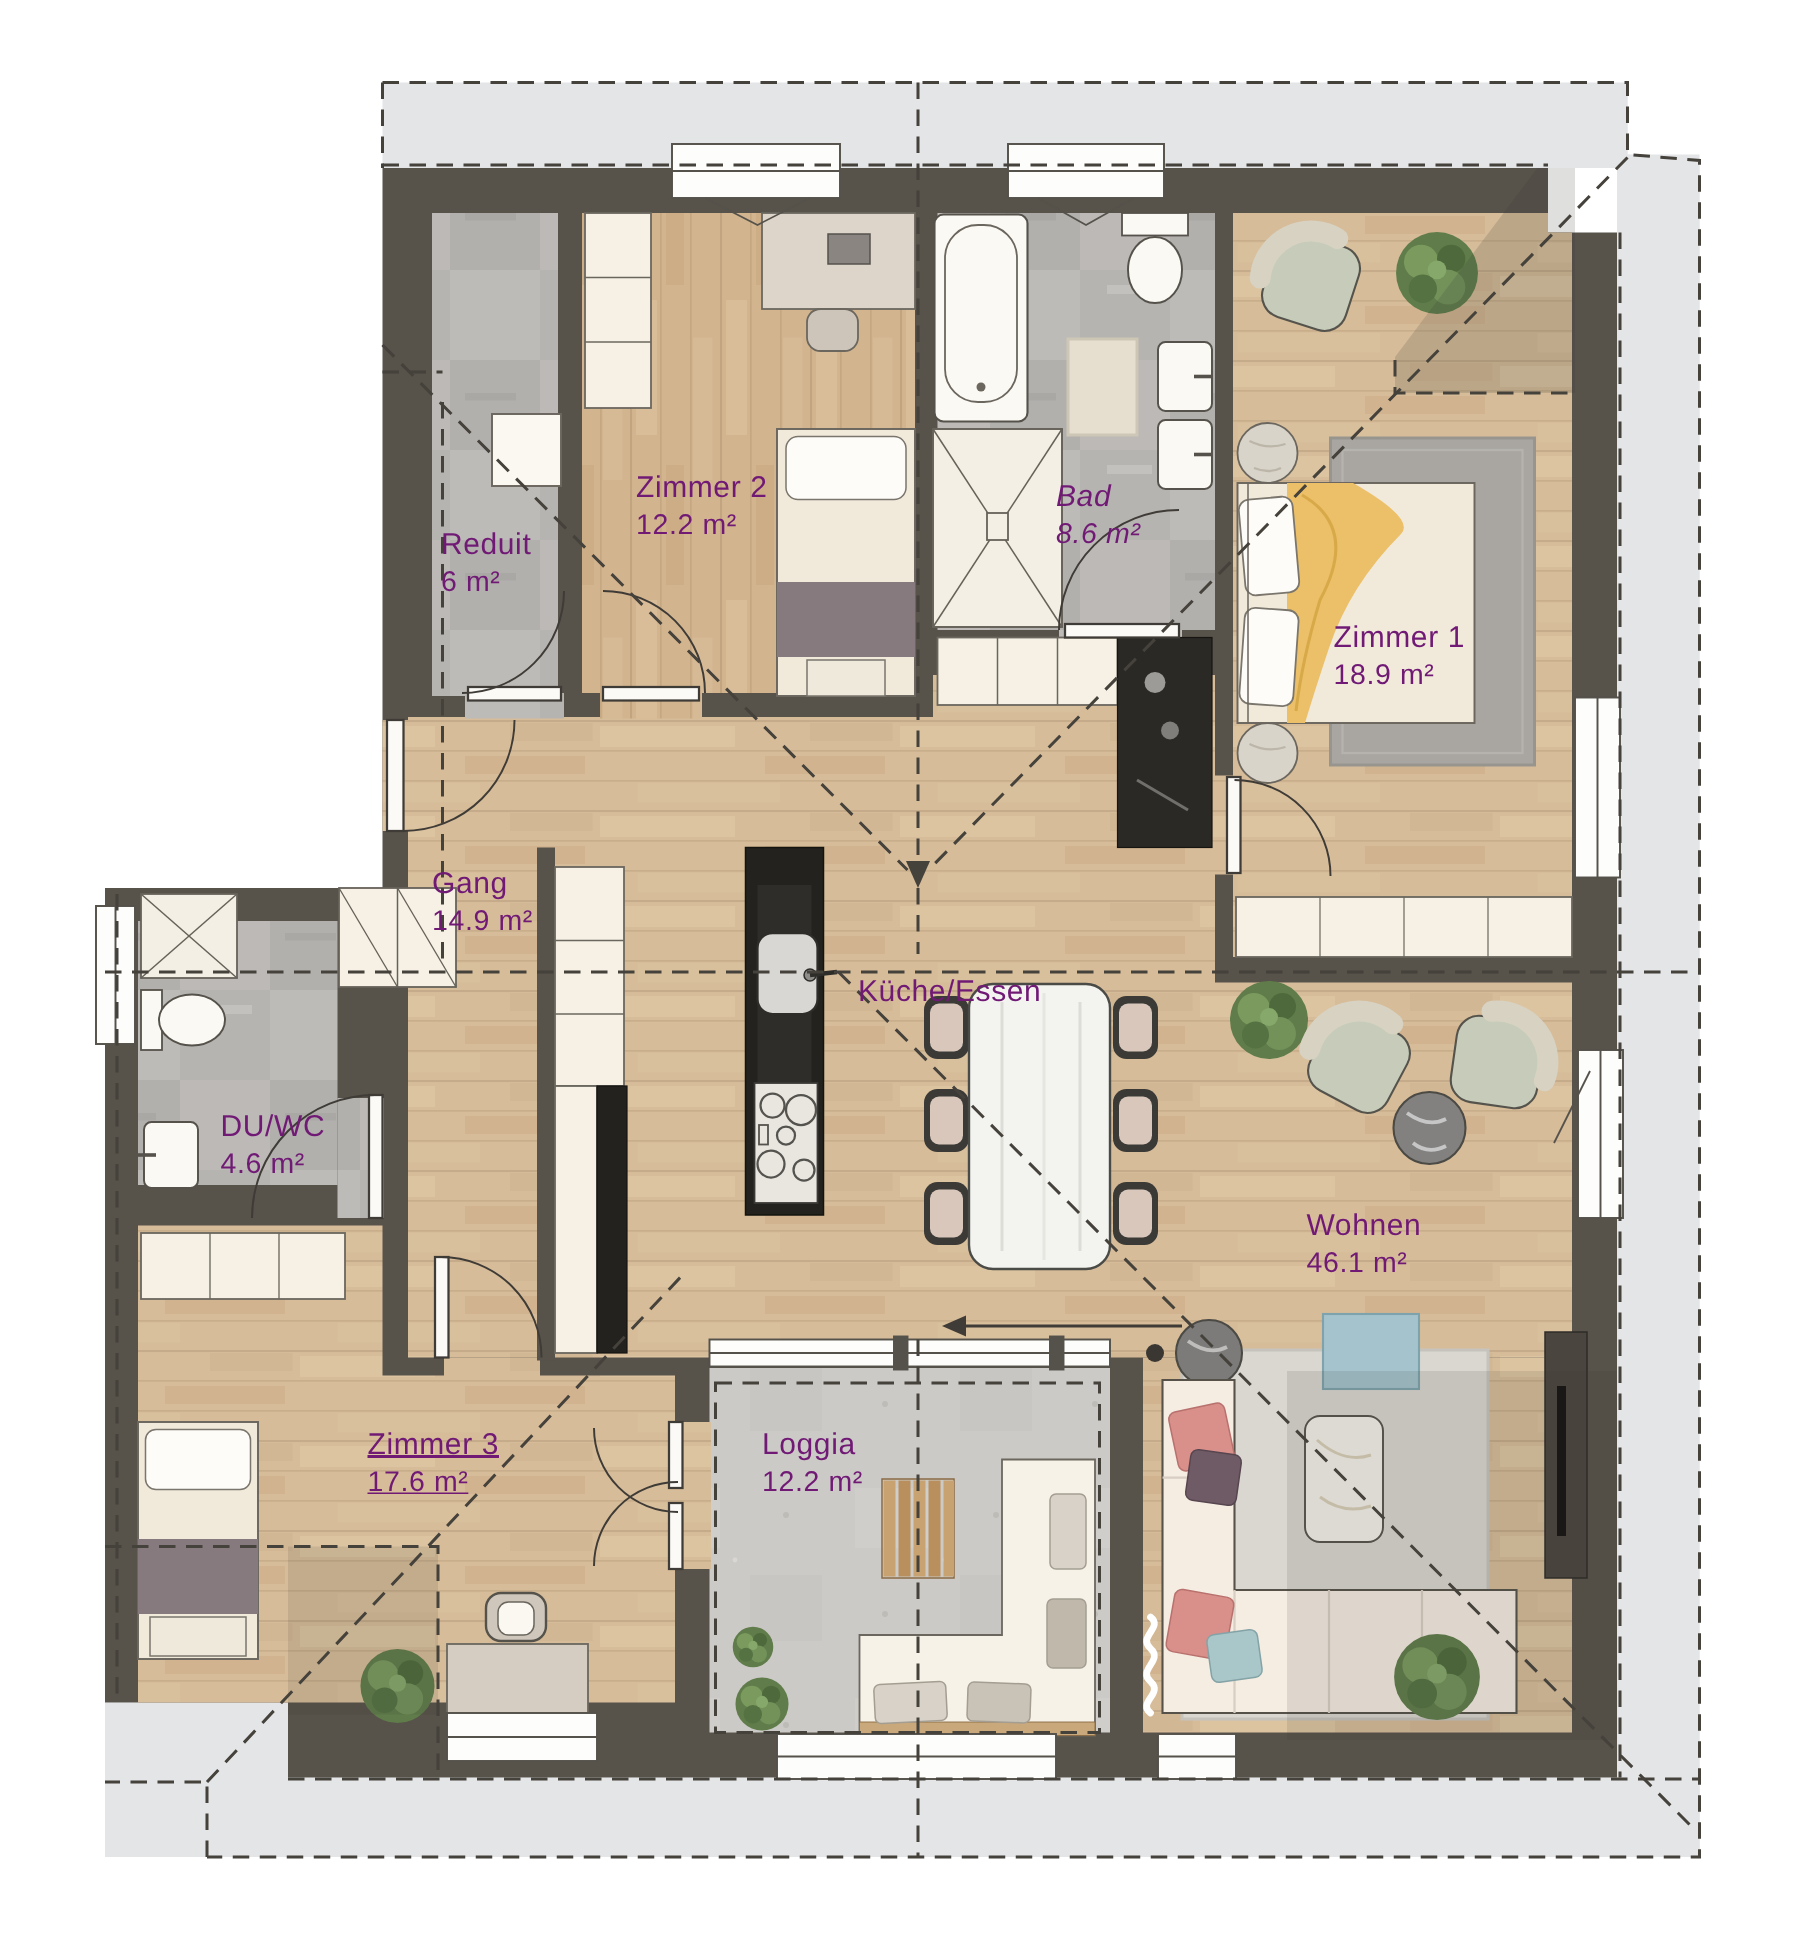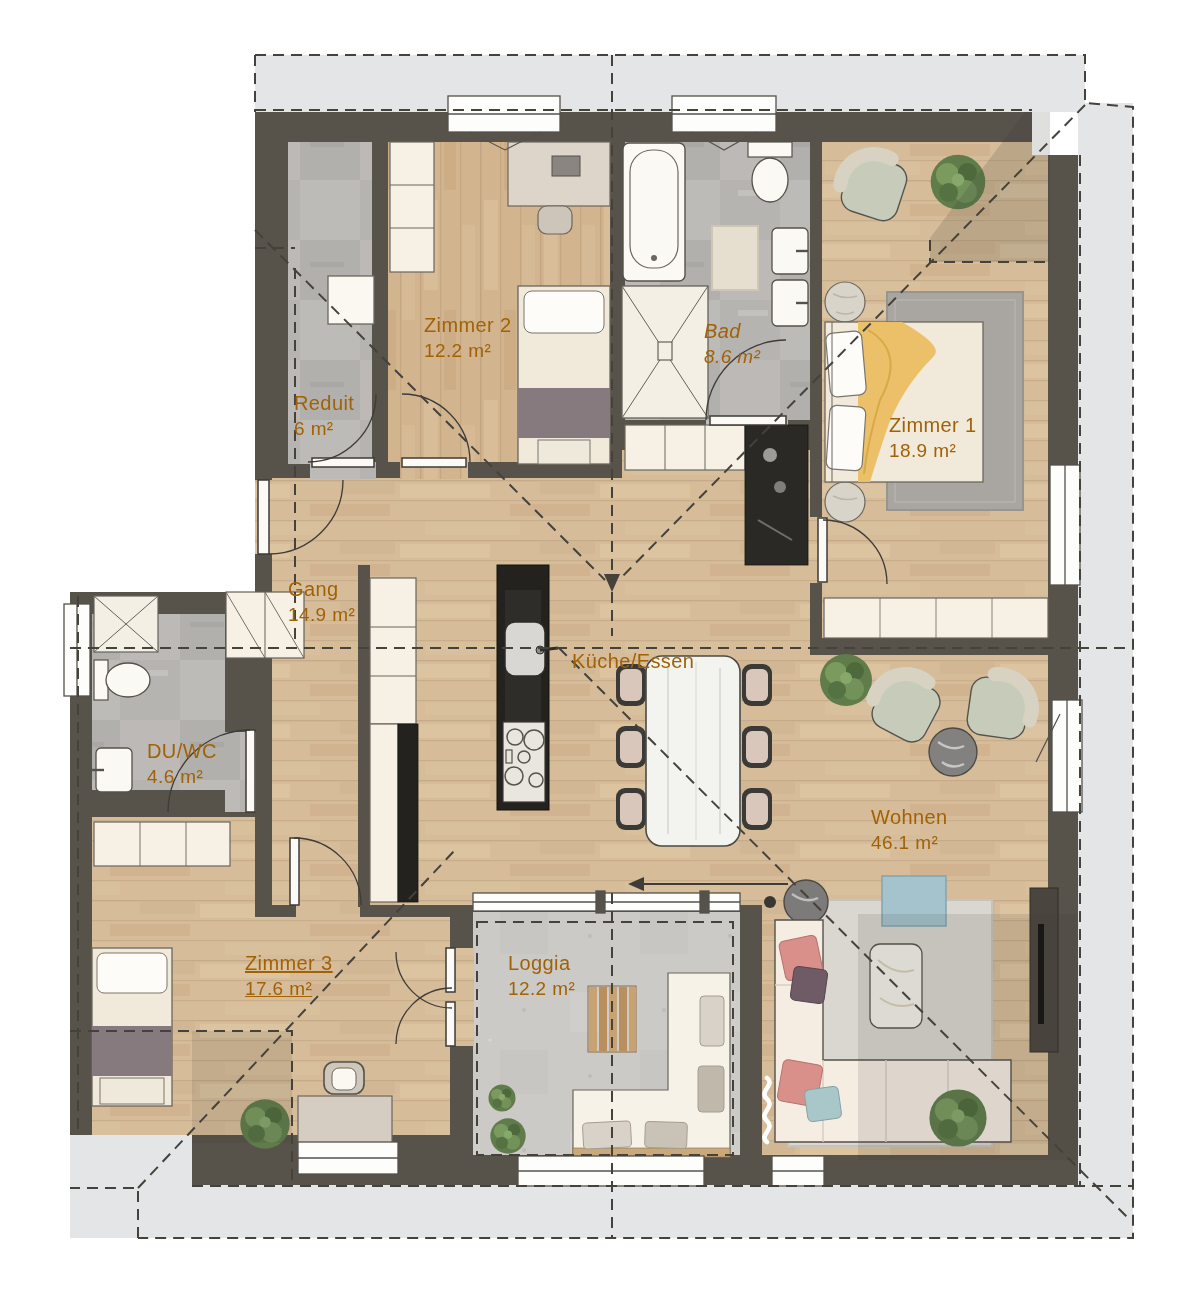--- a/index.html
+++ b/index.html
@@ -1,19 +1,19 @@
 <!DOCTYPE html>
 <html><head>
 <meta charset="utf-8">
 <style>
   html,body{margin:0;padding:0;background:#ffffff;}
   .canvas{position:relative;width:1200px;height:1298px;background:#ffffff;overflow:hidden;
           font-family:"Liberation Sans",sans-serif;}
   .canvas svg{position:absolute;left:0;top:0;}
-  .room-label{position:absolute;color:#a16207;font-size:20px;line-height:1.32;letter-spacing:.4px;}
+  .room-label{position:absolute;color:#701a75;font-size:20px;line-height:1.32;letter-spacing:.4px;}
   .room-label .rarea{display:block;font-size:19px;}
   .room-label .rname{display:block;}
 </style>
 </head>
 <body>
 
 <div class="canvas">
 <svg width="1200" height="1298" viewBox="0 0 1200 1298">
   <defs>
     <pattern id="woodH" width="200" height="60" patternUnits="userSpaceOnUse">
@@ -423,21 +423,21 @@
     <path d="M930,240 V262 H1050"></path>
     <path d="M255,248 H295 M295,268 V645"></path>
     <path d="M70,1031 H292 V1183"></path>
     <rect x="477" y="922" width="256" height="233"></rect>
     <line x1="612" y1="893" x2="612" y2="1238"></line>
   </g>
   <polygon points="604,574 620,574 612,592" fill="#45413b"></polygon>
 </svg>
 
 <div>
-  <div class="room-label" style="left:294px;top:350px;margin-top:40px;">
+  <div class="room-label" style="left:294px;top:350px;">
     <span class="rname">Reduit</span>
     <span class="rarea">6 m²</span>
   </div>
   <div class="room-label" style="left:424px;top:312px;">
     <span class="rname">Zimmer 2</span>
     <span class="rarea">12.2 m²</span>
   </div>
   <div class="room-label" style="left:704px;top:318px;font-style:italic;">
     <span class="rname">Bad</span>
     <span class="rarea">8.6 m²</span>

